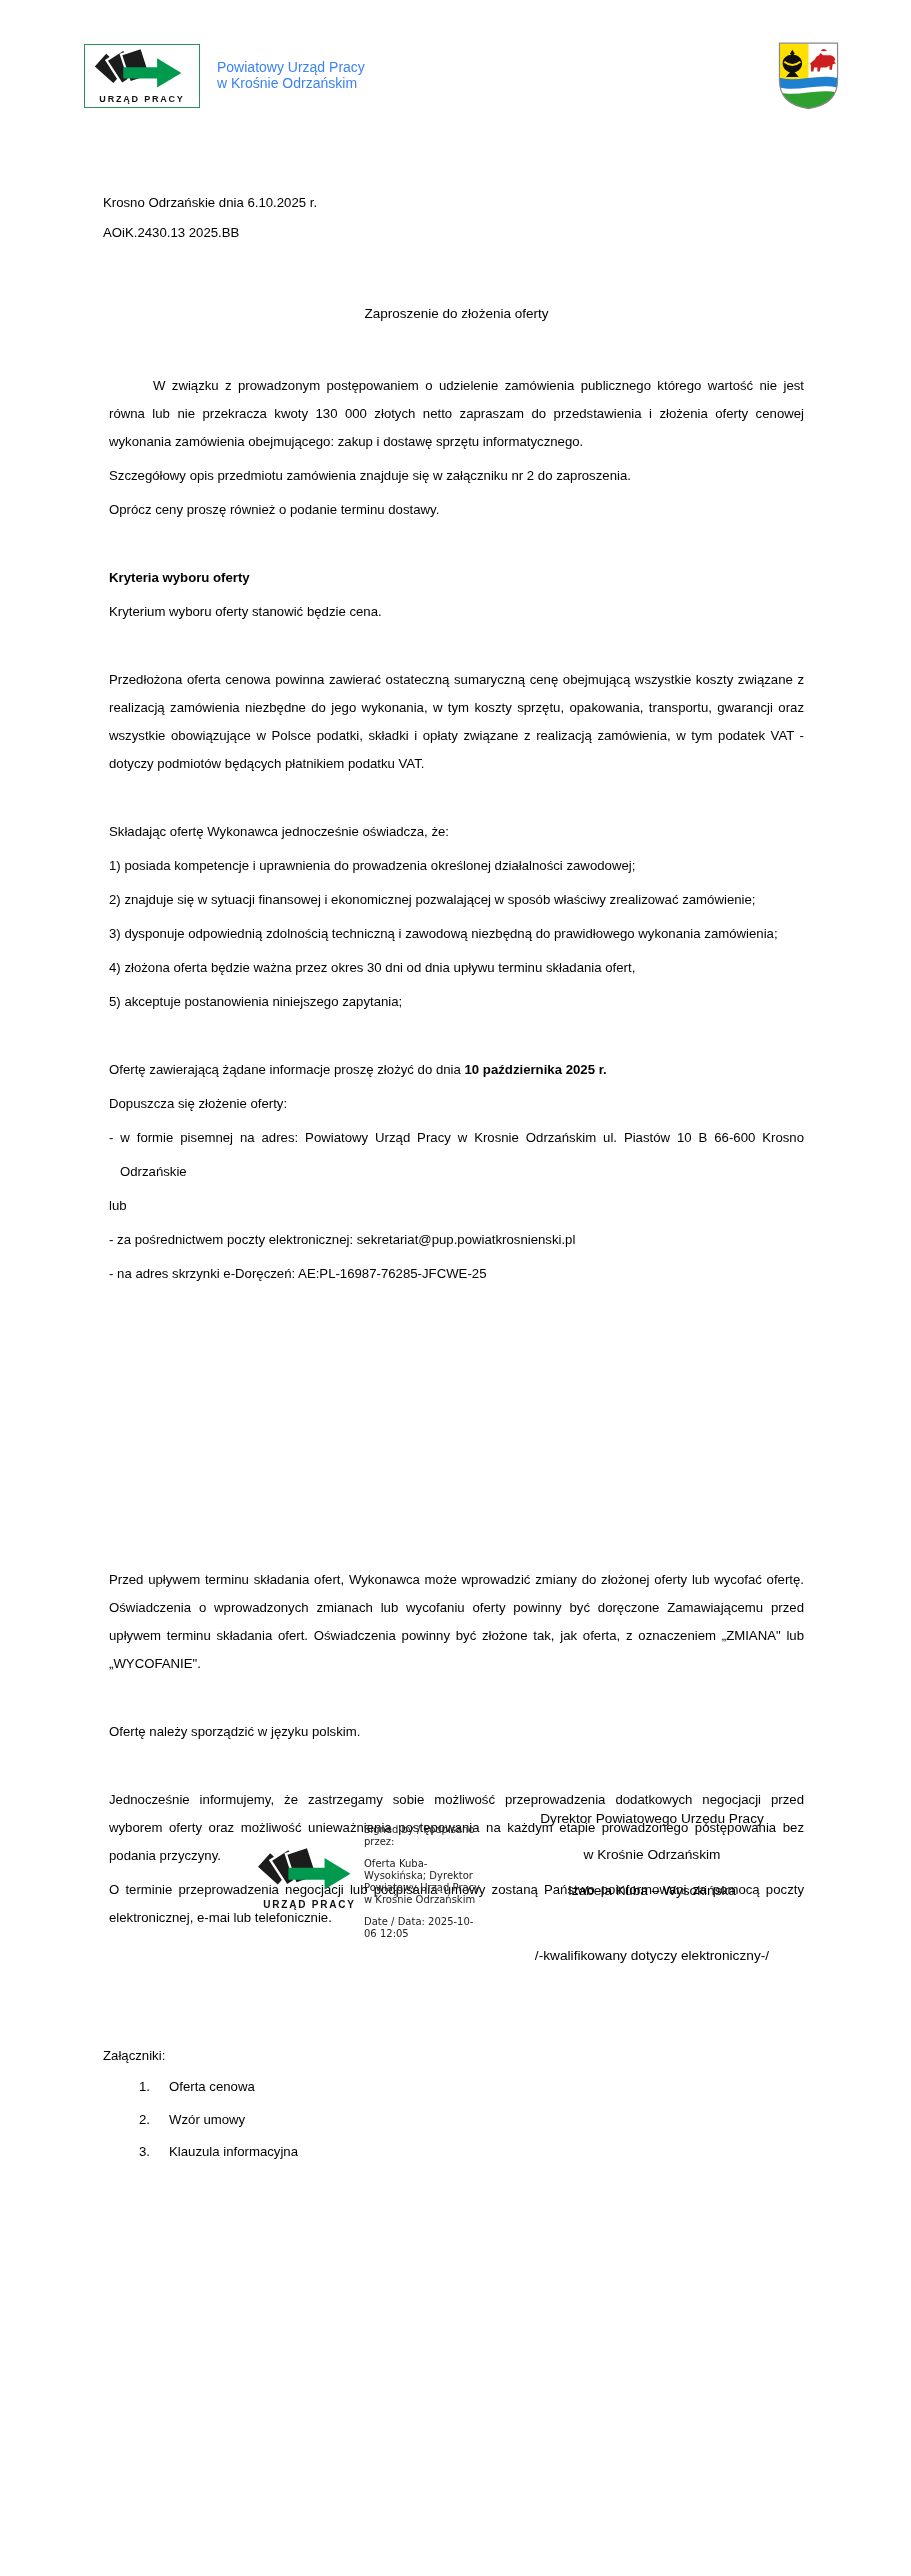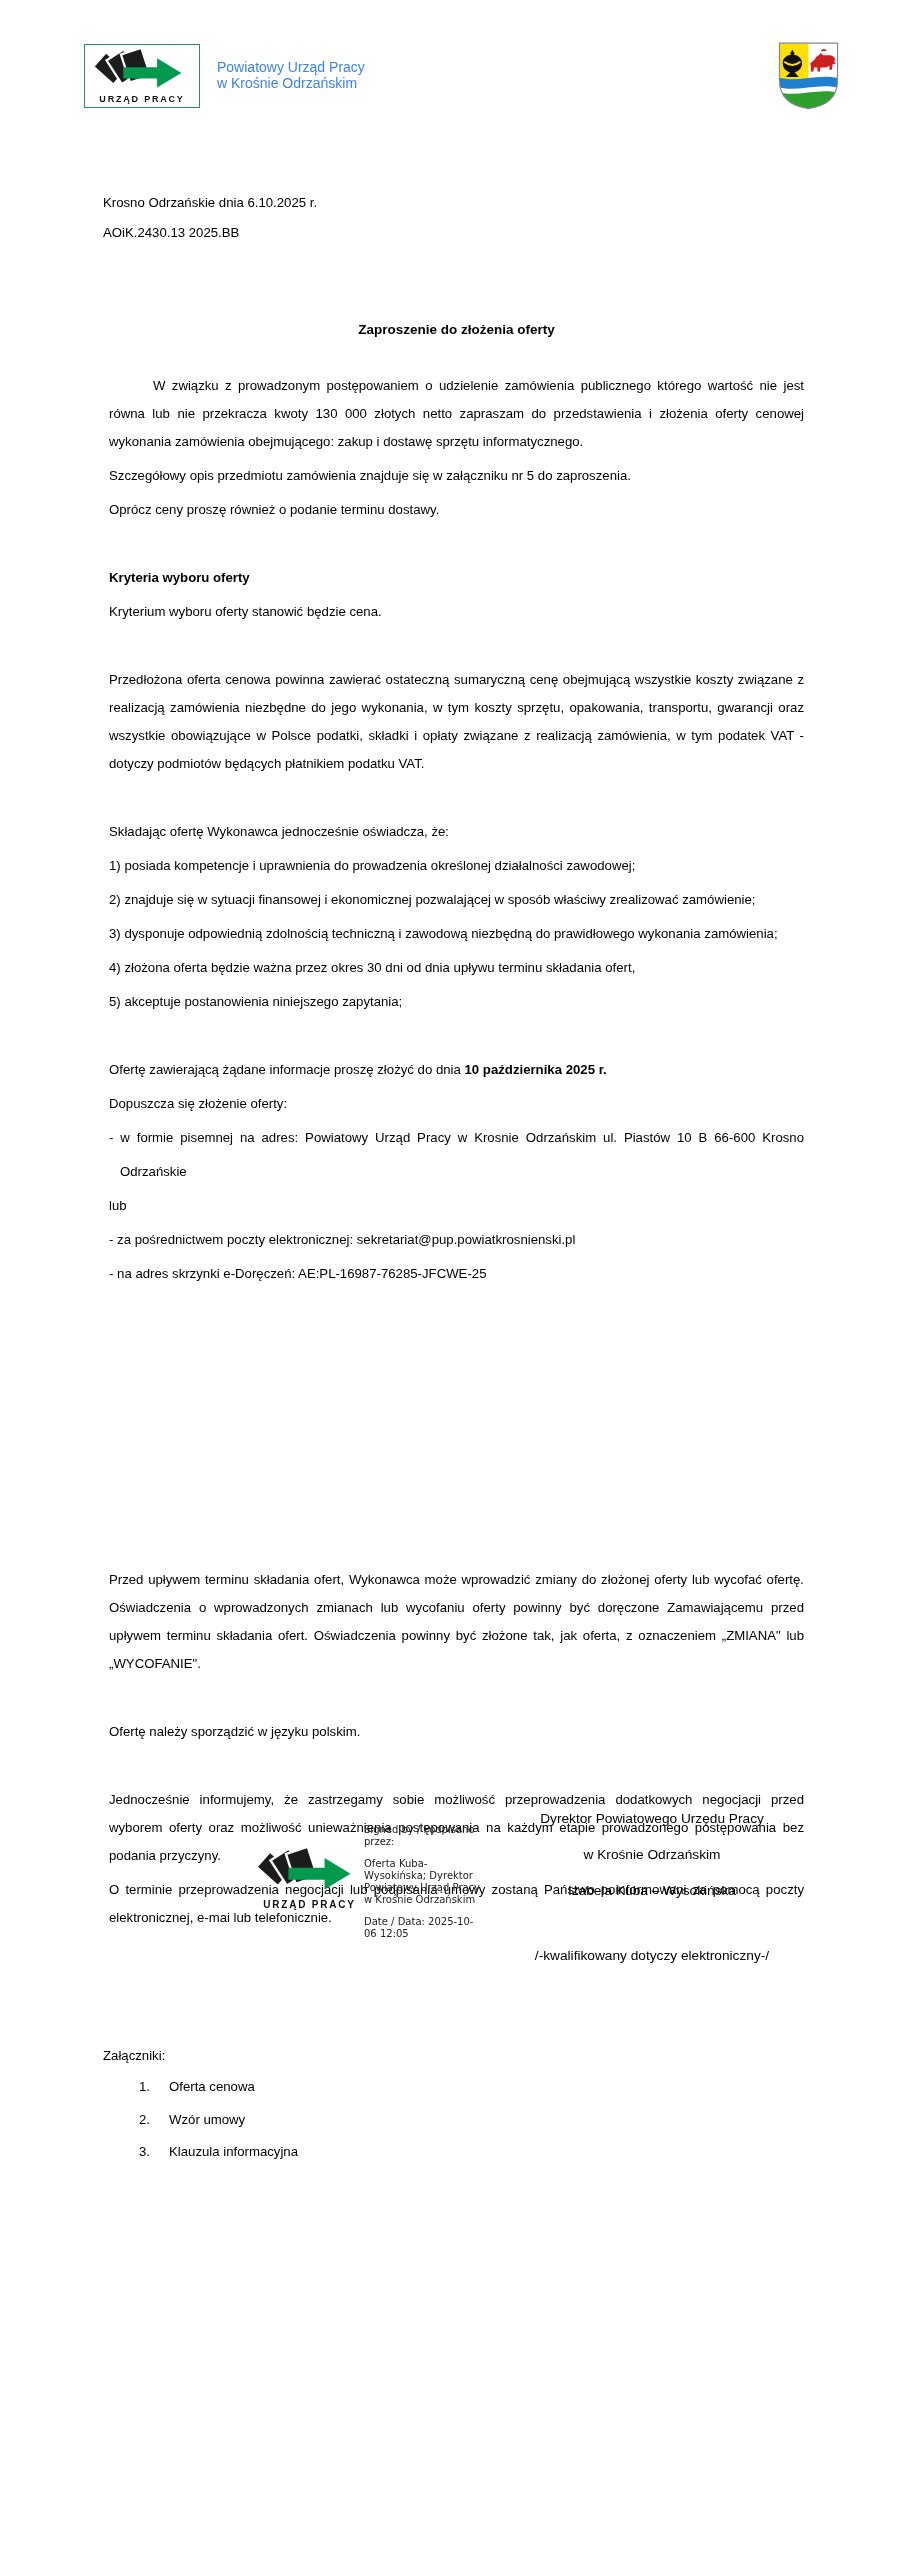--- a/index.html
+++ b/index.html
@@ -23,21 +23,21 @@
     margin-bottom:2.7px;position:relative;z-index:2;
   }
   .org-name{
     left:217px;top:60px;font-size:14px;line-height:15.5px;color:#3b82f6;
   }
   .crest{left:775px;top:40px;width:67px;height:71px;}
 
   
   .date-line{left:103px;top:195px;width:707px;text-align:left;font-size:13.2px;}
   .ref-number{left:103px;top:225px;font-size:13.2px;}
-  .doc-title{left:103px;top:322px;width:707px;text-align:center;font-weight:bold;font-size:13.5px;}
+  .doc-title{left:103px;top:306px;width:707px;text-align:center;font-weight:normal;font-size:13.5px;}
 
   
   .body-flow{left:103px;top:366px;width:707px;font-size:13.2px;line-height:28px;}
   .body-flow p{margin:6px;}
   .just{text-align:justify;}
   .indent{text-indent:44px;}
   .sp{height:28px;}
   .sp-big{height:266px;}
   .bold{font-weight:bold;}
   .stretch{text-align:justify;text-align-last:justify;}
@@ -113,21 +113,21 @@
     <path d="M4,4 H76 V50 C76,72 62,82 40,85 C18,82 4,72 4,50 Z" fill="none" stroke="#888" stroke-width="1.5"></path>
   </svg>
 </div>
 
 <div class="abs date-line">Krosno Odrzańskie dnia  6.10.2025 r.</div>
 <div class="abs ref-number">AOiK.2430.13 2025.BB</div>
 <div class="abs doc-title">Zaproszenie do złożenia oferty</div>
 
 <div class="abs body-flow">
   <p class="just indent">W związku z prowadzonym postępowaniem o udzielenie zamówienia publicznego którego wartość nie jest równa lub nie przekracza kwoty 130 000 złotych netto zapraszam do przedstawienia i złożenia oferty cenowej wykonania zamówienia obejmującego: zakup i dostawę sprzętu informatycznego.</p>
-  <p>Szczegółowy opis przedmiotu zamówienia  znajduje się w załączniku nr 5 do zaproszenia.</p>
+  <p>Szczegółowy opis przedmiotu zamówienia  znajduje się w załączniku nr 2 do zaproszenia.</p>
   <p>Oprócz ceny proszę również o podanie terminu dostawy.</p>
   <div class="sp"></div>
 
   <p class="bold">Kryteria wyboru oferty</p>
   <p>Kryterium wyboru oferty stanowić będzie cena.</p>
   <div class="sp"></div>
 
   <p class="just">Przedłożona oferta cenowa powinna zawierać ostateczną sumaryczną cenę obejmującą wszystkie koszty związane z realizacją zamówienia niezbędne do jego wykonania, w tym koszty sprzętu, opakowania, transportu, gwarancji oraz wszystkie obowiązujące w Polsce podatki, składki i opłaty związane z realizacją zamówienia, w tym podatek VAT - dotyczy podmiotów będących płatnikiem podatku VAT.</p>
   <div class="sp"></div>
 

